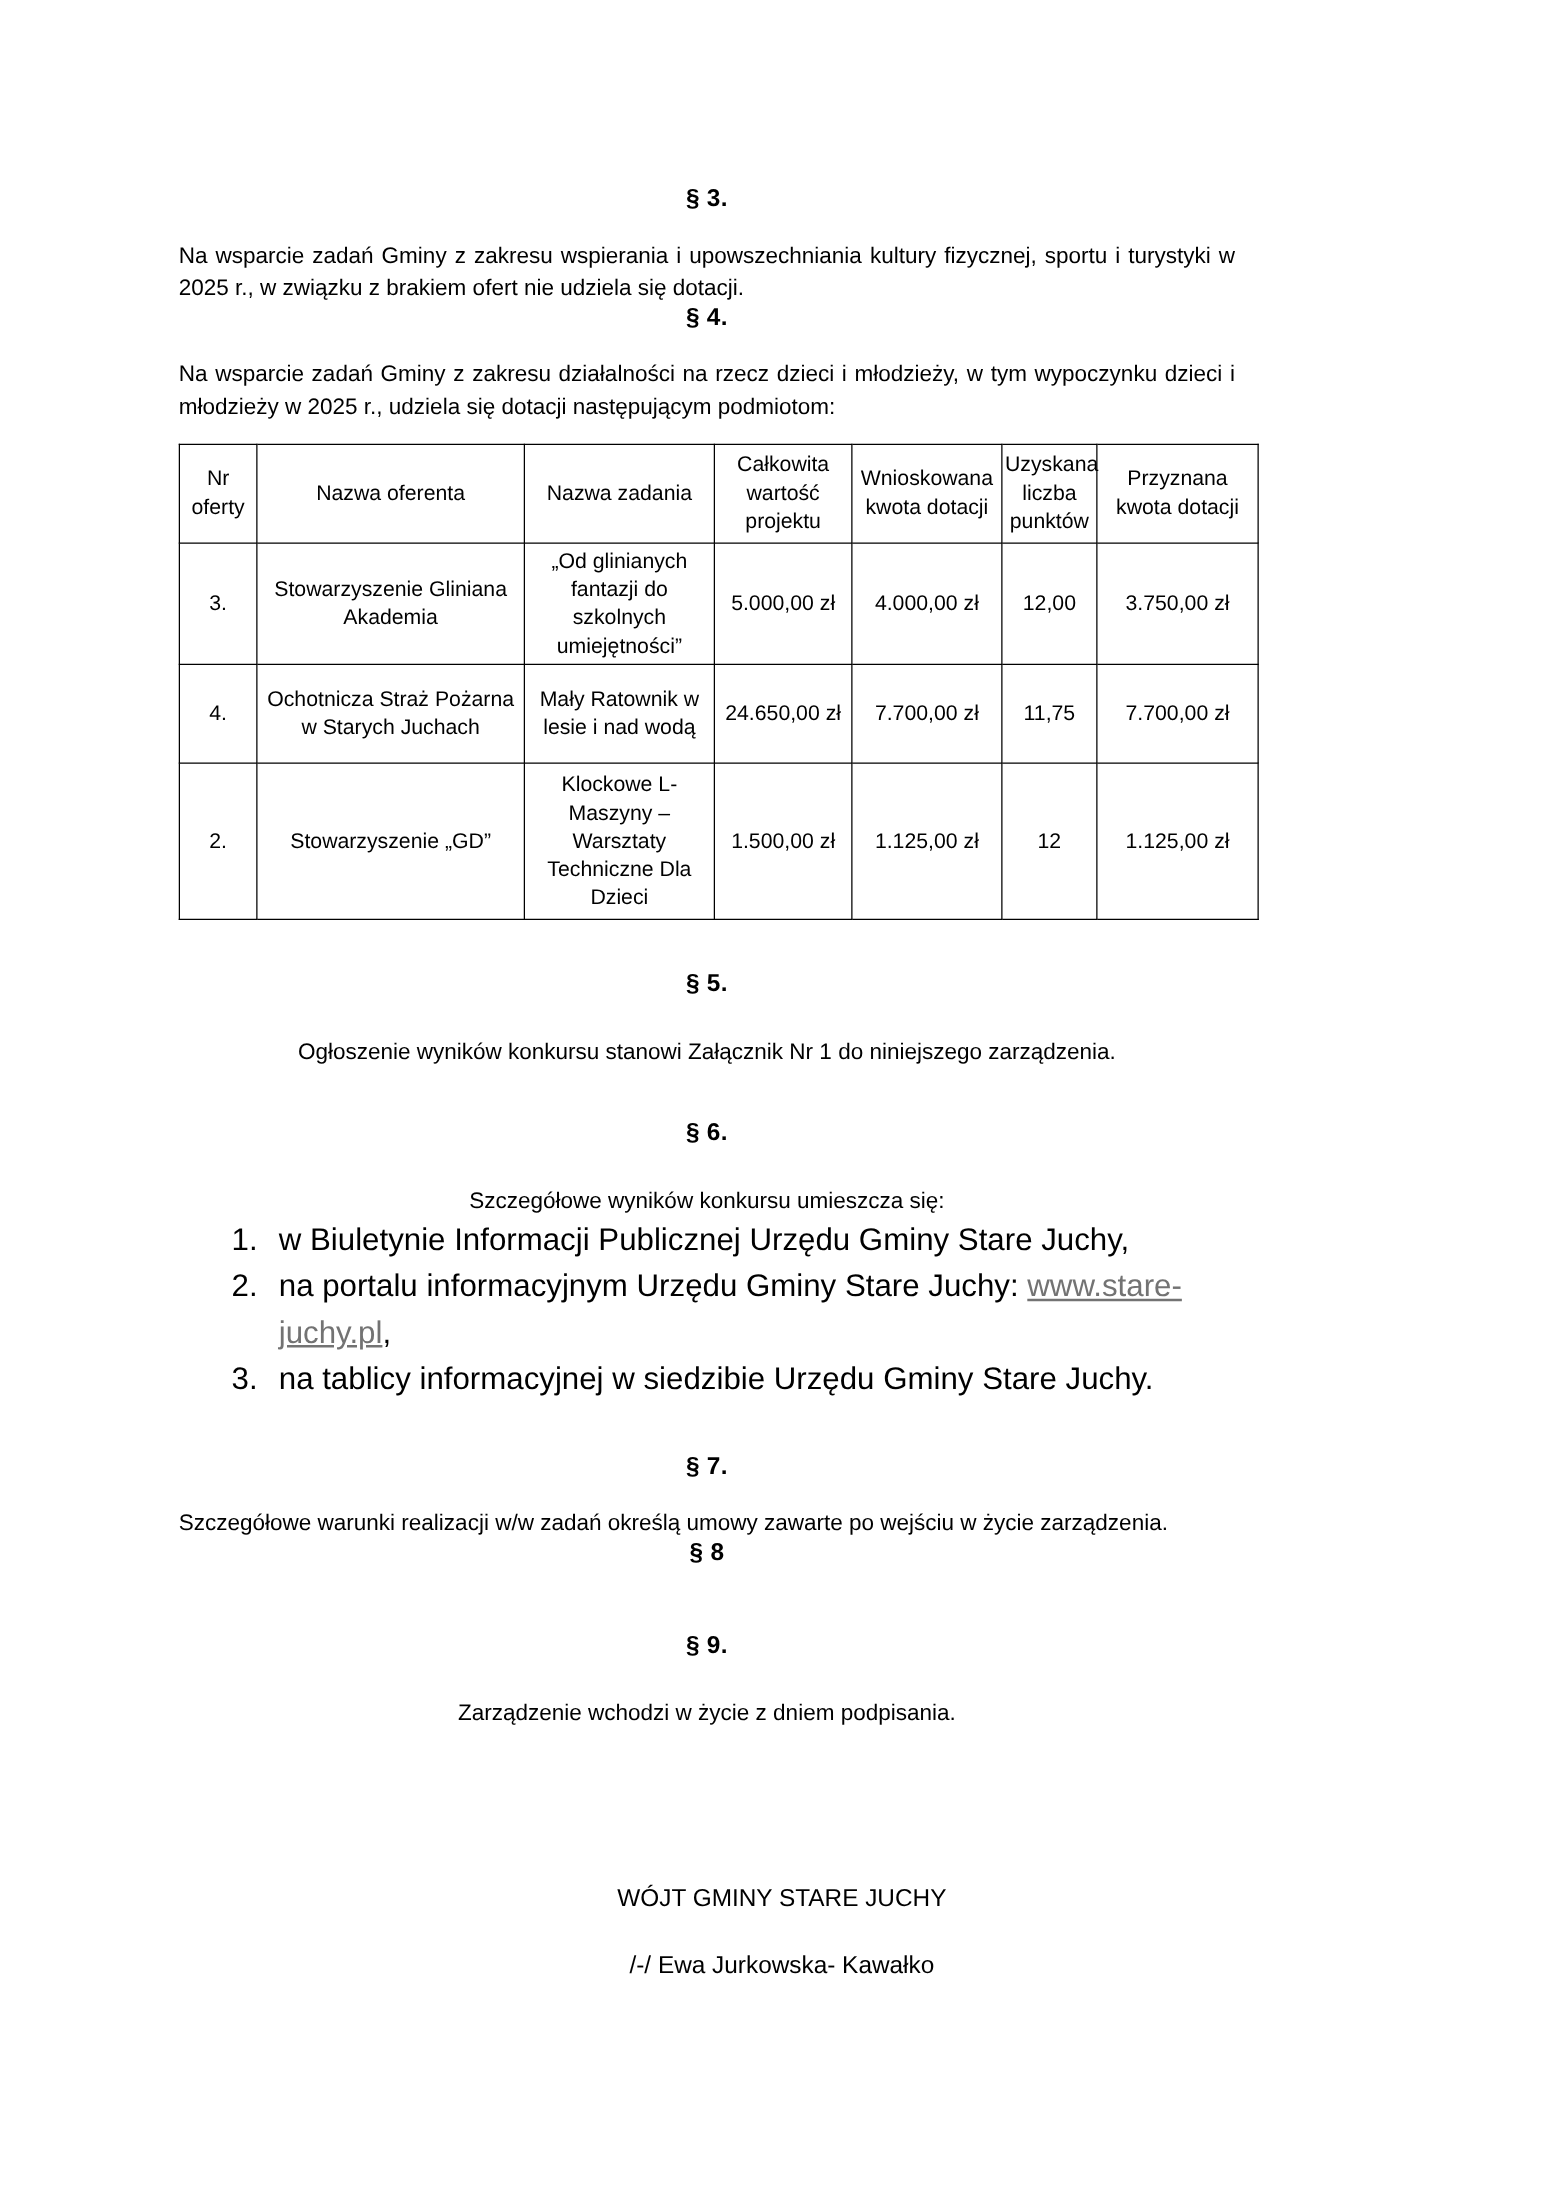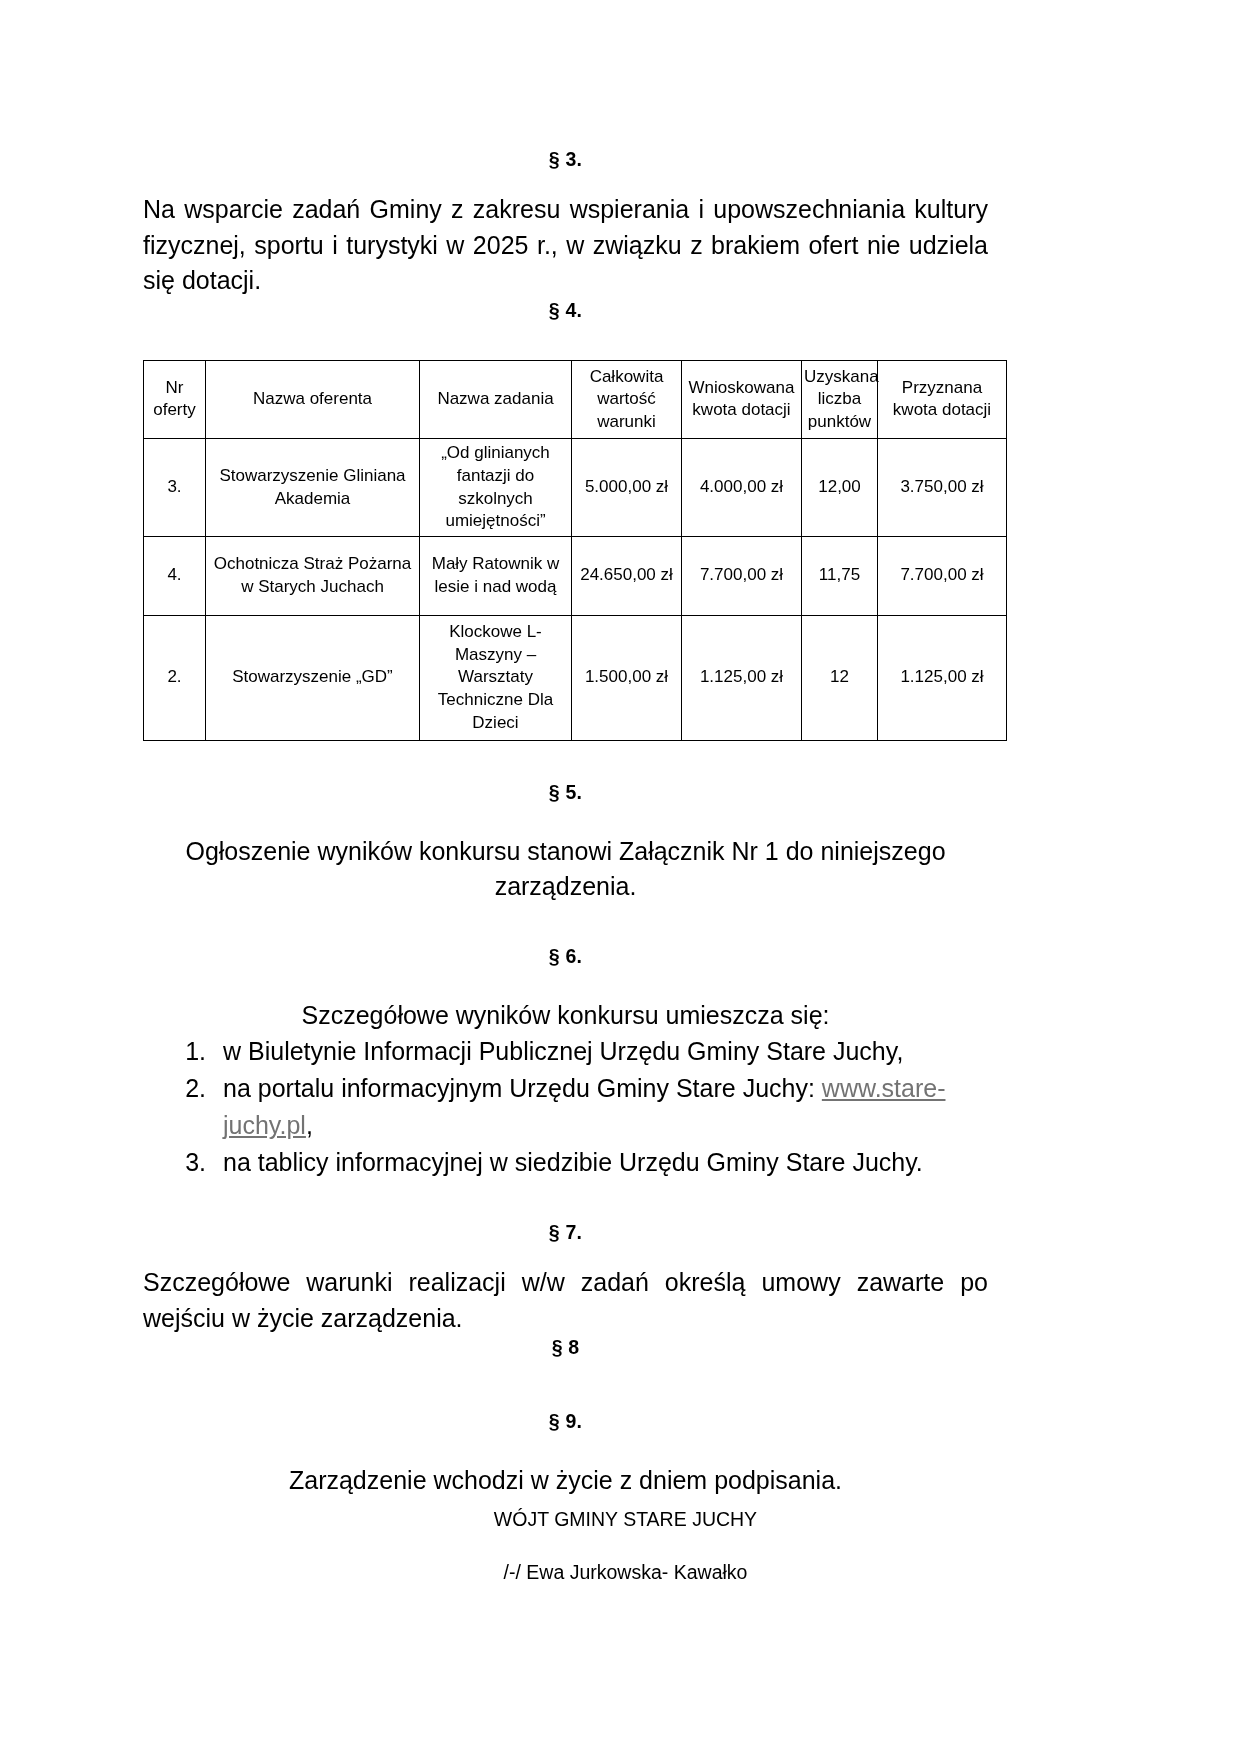--- a/index.html
+++ b/index.html
@@ -27,21 +27,21 @@
     top: 148px;
     width: 845px;
   }
   .section-heading {
     font-weight: bold;
     font-size: 19.5px;
     text-align: center;
     letter-spacing: 0.2px;
   }
   .para {
-    font-size: 25px;
+    font-size: 18px;
     line-height: 1.42;
     text-align: justify;
     text-justify: inter-word;
   }
   .para.left {
     text-align: center;
   }
   .gap-m  { height: 21px; }
   .gap-l  { height: 30px; }
   .gap-xl { height: 40px; }
@@ -113,37 +113,38 @@
 <div class="page">
 
   <div class="content">
 
     <div class="section-heading">§ 3.</div>
     <div class="gap-m"></div>
     <p class="para" style="margin:0">Na wsparcie zadań Gminy z zakresu wspierania i upowszechniania kultury fizycznej, sportu i turystyki w 2025 r., w związku z brakiem ofert nie udziela się dotacji.</p>
 
     <div class="section-heading">§ 4.</div>
     <div class="gap-m"></div>
+    <p class="para" style="margin:0">Na wsparcie zadań Gminy z zakresu działalności na rzecz dzieci i młodzieży, w tym wypoczynku dzieci i młodzieży w 2025 r., udziela się dotacji następującym podmiotom:</p>
 
     <table class="results">
       <colgroup>
         <col class="col-nr">
           <col class="col-oferent">
           <col class="col-zadanie">
         <col class="col-calk">
           <col class="col-wnio">
           <col class="col-punkty">
           <col class="col-przyz">
       </colgroup>
       <thead>
         <tr>
           <td>Nr oferty</td>
           <td>Nazwa oferenta</td>
           <td>Nazwa zadania</td>
-          <td>Całkowita wartość warunki</td>
+          <td>Całkowita wartość projektu</td>
           <td>Wnioskowana kwota dotacji</td>
           <td>Uzyskana liczba punktów</td>
           <td>Przyznana kwota dotacji</td>
         </tr>
       </thead>
       <tbody>
         <tr class="row-tall">
           <td>3.</td>
           <td>Stowarzyszenie Gliniana Akademia</td>
           <td>„Od glinianych fantazji do szkolnych umiejętności”</td>

